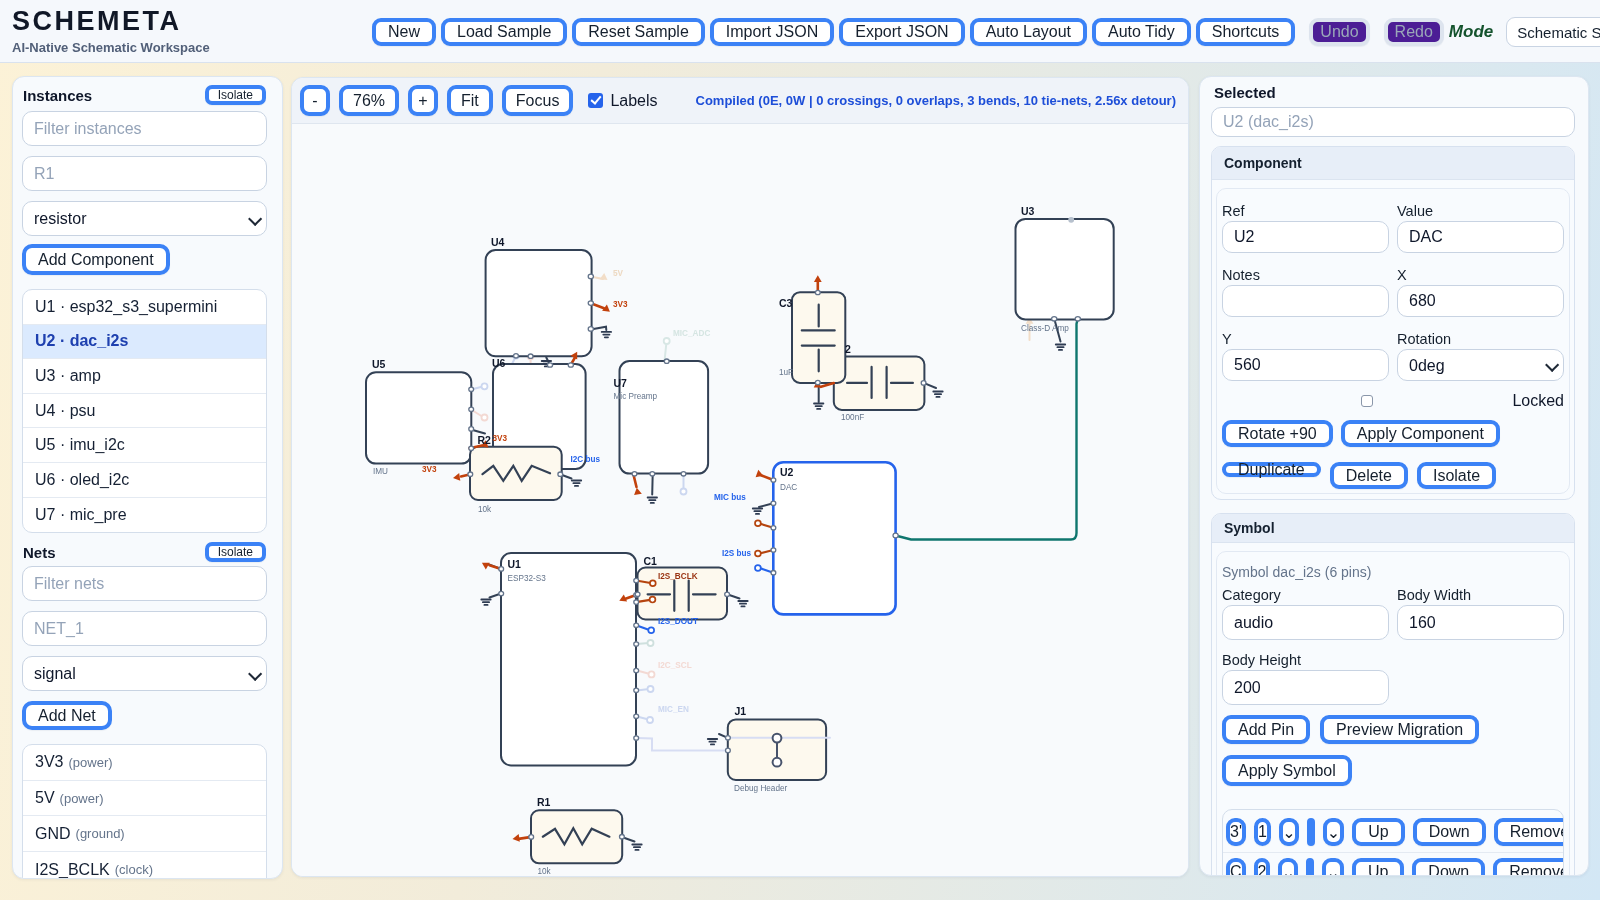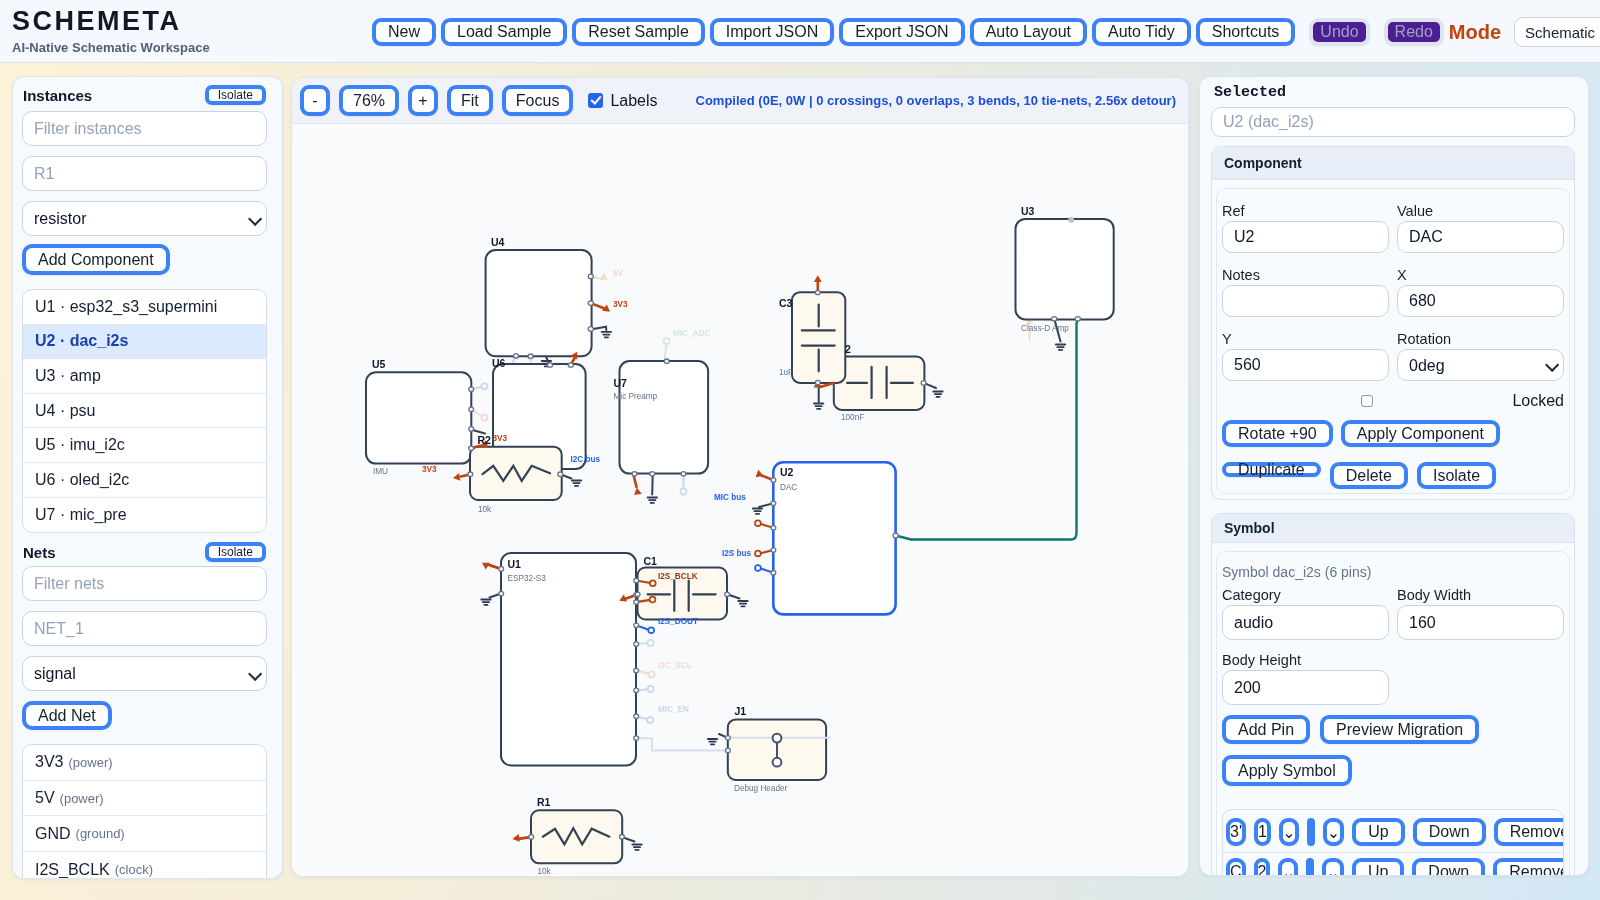--- a/index.html
+++ b/index.html
@@ -21,21 +21,21 @@
 .hbtns { position:absolute; left:372px; right:11px; top:17px; display:flex; align-items:center; gap:5px; }
 .btn {
   display:inline-flex; align-items:center; justify-content:center;
   background:#ffffff; border:4px solid #3b82f6; border-radius:9px;
   font-size:16px; color:#15202e; padding:0 12px; height:28px;
   box-shadow:0 1px 1px rgba(30,50,90,.06);
   font-family:"Liberation Sans", sans-serif;
   white-space:nowrap;
 }
 .btn.dis { color:#9aa7b8; border-color:#dde4ee; background:#4c1d95; padding:0 7px; margin-left:9px; }
-.mode-lbl { font-size:20px; font-weight:bold; color:#c2410c; margin-left:auto; }
+.mode-lbl { font-size:17px; font-weight:bold; color:#14532d; margin-left:auto;font-style:italic; }
 select.sel {
   -webkit-appearance:none; appearance:none;
   background:#ffffff; border:1px solid #c9d4e3; border-radius:9px;
   font-size:15px; color:#15202e; height:30px; padding:0 26px 0 10px;
   font-family:"Liberation Sans", sans-serif;
 }
 .selwrap { position:relative; display:inline-block; }
 .selwrap:after {
   content:""; position:absolute; right:9px; top:50%; margin-top:-3px;
   width:8px; height:8px; border-right:2px solid #1f2937; border-bottom:2px solid #1f2937;
@@ -419,21 +419,21 @@
   <text x="722" y="555.5" fill="#2563eb">I2S bus</text>
   <text x="570.5" y="461.5" fill="#2563eb">I2C bus</text>
   <text x="658" y="578.5" fill="#9a3412">I2S_BCLK</text>
   <text x="658" y="623.5" fill="#2563eb">I2S_DOUT</text>
 </g>
 </svg>
   </div>
 </div>
 
 <div class="panel" id="right">
-  <div class="sec-title" style="margin:1px 0 6px 3px;font-family:Liberation Mono, monospace;">Selected</div>
+  <div class="sec-title" style="margin:1px 0 6px 3px;">Selected</div>
   <input class="inp" placeholder="U2 (dac_i2s)" style="margin-bottom: 9px; height: 30px;">
   <div class="rsec" style="margin-bottom:13px;">
     <div class="hd">Component</div>
     <div class="bd">
       <div class="grid2" style="margin-bottom:12px;">
         <div>
             <div class="flbl">Ref</div>
             <input class="inp" value="U2" style="height: 32px;">
           </div>
         <div>

